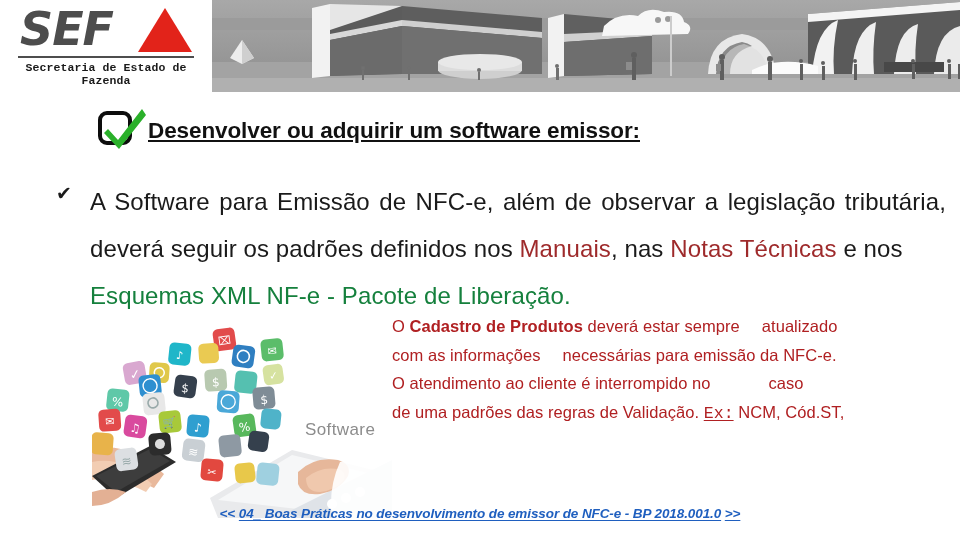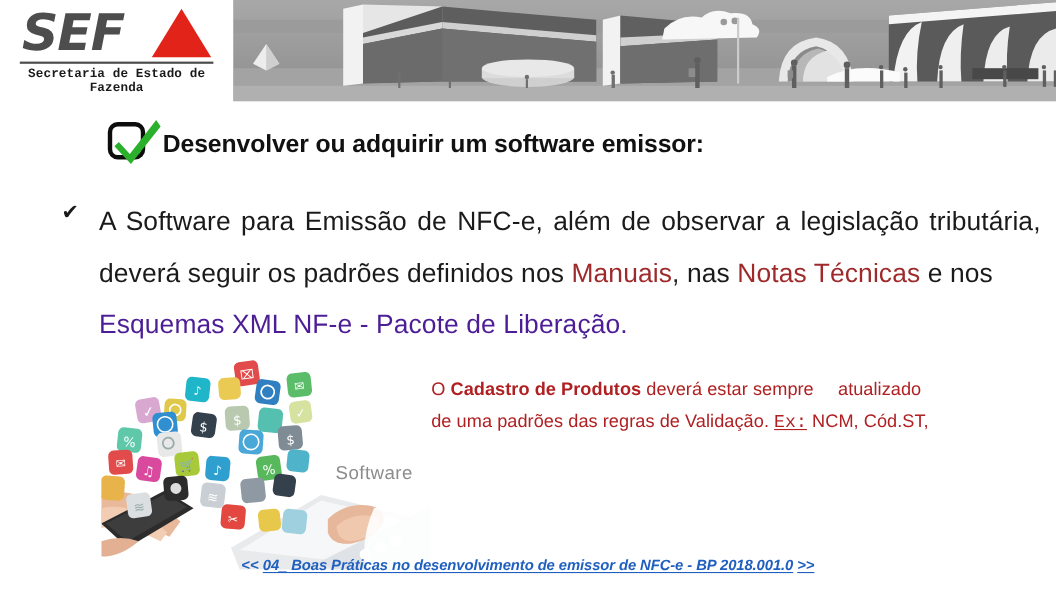--- a/index.html
+++ b/index.html
@@ -50,49 +50,50 @@
   }
   .check-box-icon { position: relative; width: 56px; height: 44px; flex: 0 0 56px; }
   .check-box-icon .sq {
     position: absolute; left: 6px; top: 2px; width: 34px; height: 34px;
     border: 4px solid #0d0d0d; border-radius: 9px; background: transparent;
   }
   .check-box-icon svg { position: absolute; left: 10px; top: -2px; }
   .title-text {
     font-size: 22.5px; font-weight: bold; color: #111111; white-space: nowrap;
     letter-spacing: -0.1px;
+    text-decoration: underline;
   }
 
   
   .bullet-block { position: absolute; left: 56px; top: 178px; width: 890px; }
   .bullet-line { display: flex; align-items: flex-start; }
   .bullet-mark {
     flex: 0 0 34px; font-size: 19px; color: #1a1a1a; line-height: 30px;
     font-family: "DejaVu Sans", sans-serif;
   }
   .bullet-para {
     flex: 1 1 auto; text-align: justify; font-size: 24px; color: #1a1a1a;
     line-height: 47px; letter-spacing: 0.1px;
   }
   .bullet-para .red { color: #9e2a2b; }
   .para-last { display: block; text-align: left; }
-  .para-last .red-all { color: #4c1d95; }
+  .para-last .red-all { color: #15803d; }
 
   
   .photo { position: absolute; left: 92px; top: 322px; width: 300px; height: 196px; overflow: hidden; }
   .photo svg { display: block; }
   .sw-label {
     position: absolute; left: 305px; top: 420px;
     font-size: 17px; color: #8c8c8c; letter-spacing: 0.4px;
     font-family: "Liberation Sans", sans-serif;
   }
 
   
   .red-block {
-    position: absolute; left: 392px; top: 340px; width: 560px;
+    position: absolute; left: 392px; top: 312px; width: 560px;
     font-size: 16.5px; line-height: 28.5px; color: #b02022; letter-spacing: 0.05px;
   }
   .red-block b { font-weight: bold; color: #b02022; }
   .red-block u { text-decoration: underline; text-underline-offset: 2px; font-family: Liberation Mono, monospace; }
   .gap { display: inline-block; width: 22px; }
   .gap-lg { display: inline-block; width: 58px; }
 
   
   .bottom-link {
     position: absolute; left: 0; top: 506px; width: 960px; text-align: center;
@@ -369,20 +370,22 @@
         <g transform="translate(166,140) rotate(6)">
             <rect width="22" height="22" rx="5" fill="#9fd0e0"></rect>
           </g>
       </g>
     </svg>
   </div>
   <div class="sw-label">Software</div>
 
   <div class="red-block">
     <div><span>O </span><b>Cadastro de Produtos</b><span> deverá estar sempre</span><span class="gap"></span><span>atualizado</span></div>
+    <div><span>com as informações</span><span class="gap"></span><span>necessárias para emissão da NFC-e.</span></div>
+    <div><span>O atendimento ao cliente é interrompido no</span><span class="gap-lg"></span><span>caso</span></div>
     <div><span>de uma padrões das regras de Validação. </span><u>Ex:</u><span> NCM, Cód.ST,</span></div>
   </div>
 
   <div class="bottom-link">
     <span class="chev">&lt;&lt;</span>
     <span class="lnk">04_ Boas Práticas no desenvolvimento de emissor de NFC-e - BP 2018.001.0</span>
     <span class="lnk">&gt;&gt;</span>
   </div>
 
 </div>

